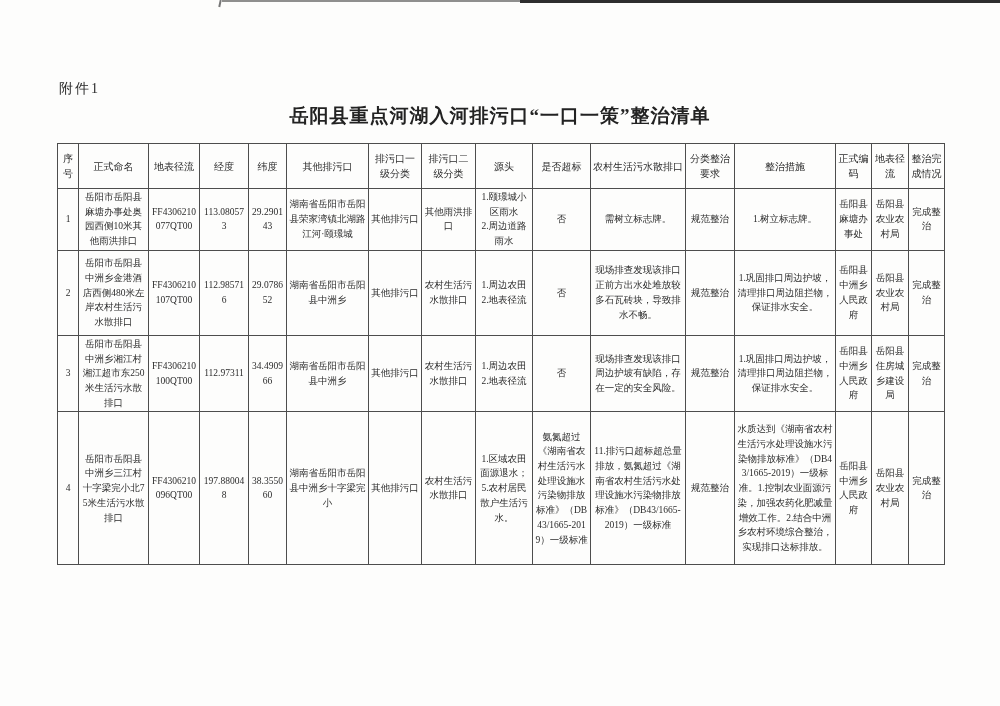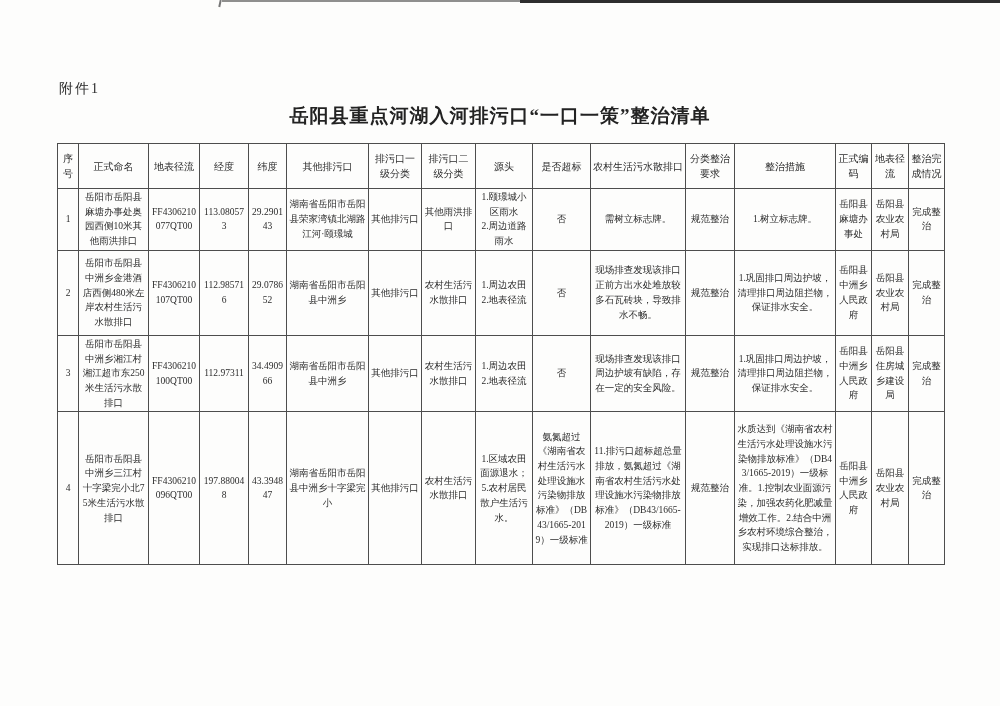--- a/index.html
+++ b/index.html
@@ -170,21 +170,21 @@
         <td>1.巩固排口周边护坡，清理排口周边阻拦物，保证排水安全。</td>
         <td>岳阳县中洲乡人民政府</td>
         <td>岳阳县住房城乡建设局</td>
         <td>完成整治</td>
       </tr>
       <tr class="h-r4">
         <td>4</td>
         <td>岳阳市岳阳县中洲乡三江村十字梁完小北75米生活污水散排口</td>
         <td>FF4306210096QT00</td>
         <td>197.880048</td>
-        <td>43.394847</td>
+        <td>38.355060</td>
         <td>湖南省岳阳市岳阳县中洲乡十字梁完小</td>
         <td>其他排污口</td>
         <td>农村生活污水散排口</td>
         <td>1.区域农田面源退水；
 5.农村居民散户生活污水。</td>
         <td>氨氮超过《湖南省农村生活污水处理设施水污染物排放标准》（DB43/1665-2019）一级标准</td>
         <td>11.排污口超标超总量排放，氨氮超过《湖南省农村生活污水处理设施水污染物排放标准》（DB43/1665-2019）一级标准</td>
         <td>规范整治</td>
         <td>水质达到《湖南省农村生活污水处理设施水污染物排放标准》（DB43/1665-2019）一级标准。1.控制农业面源污染，加强农药化肥减量增效工作。2.结合中洲乡农村环境综合整治，实现排口达标排放。</td>
         <td>岳阳县中洲乡人民政府</td>

